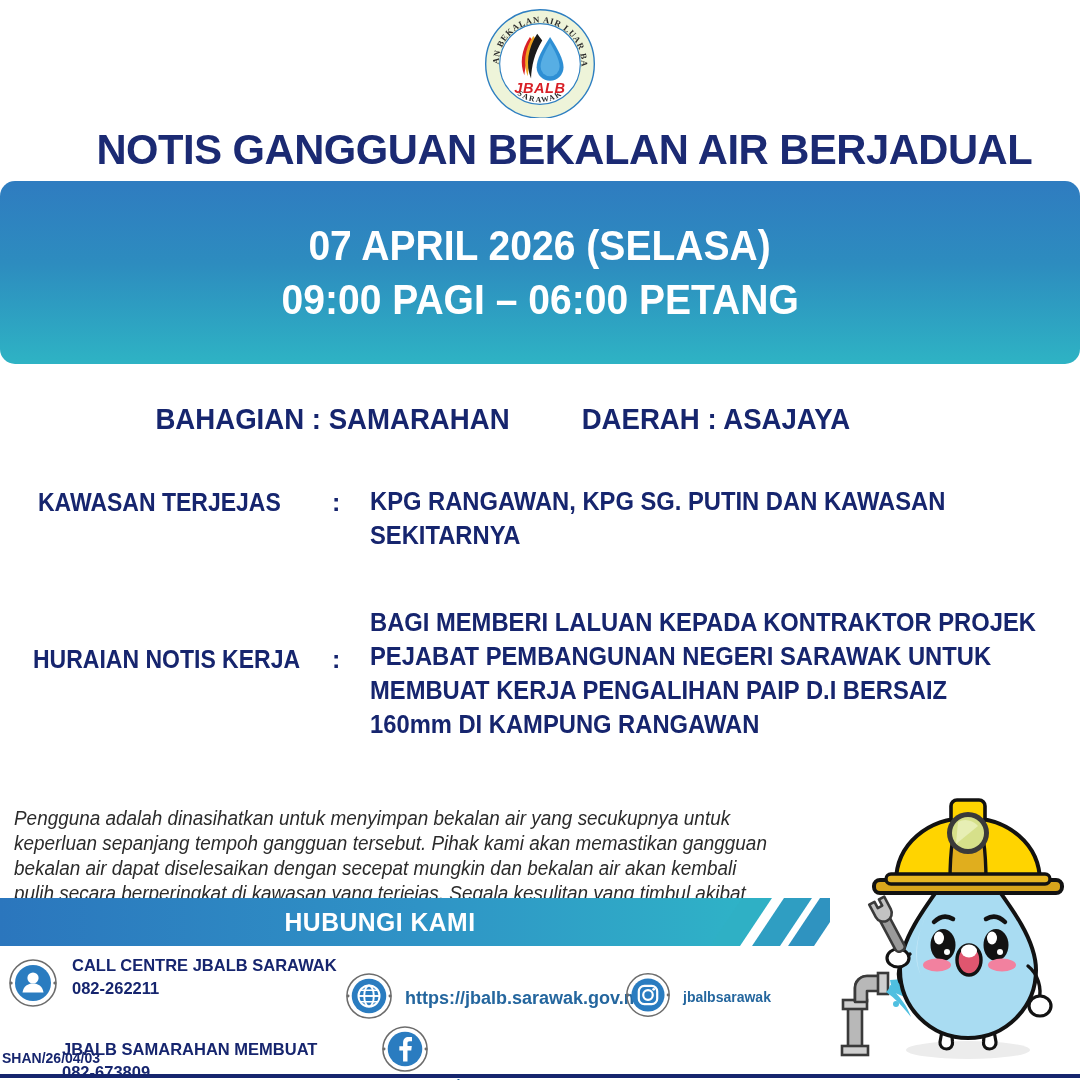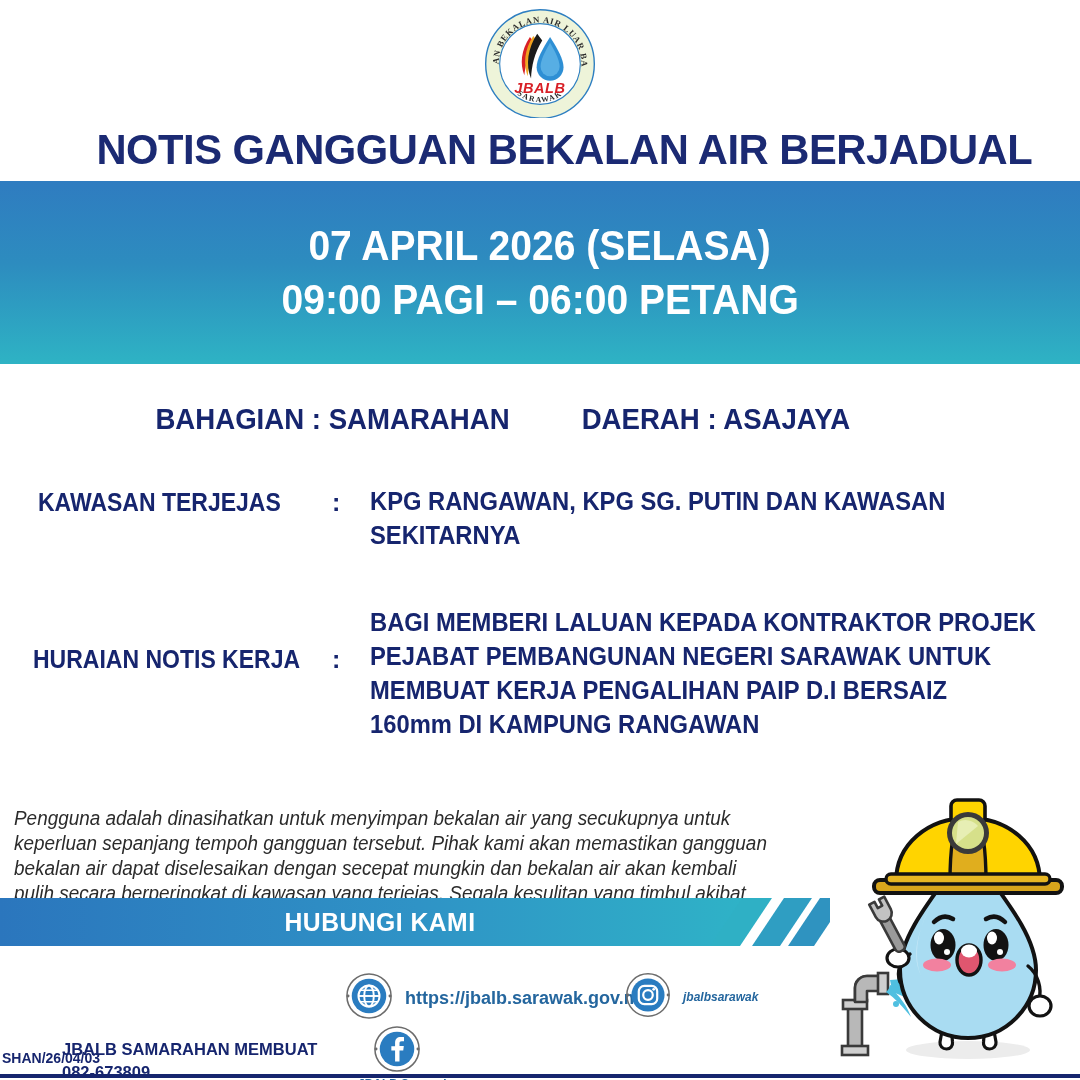--- a/index.html
+++ b/index.html
@@ -27,20 +27,21 @@
     color:#1b2a73;white-space:nowrap;
     transform:scaleX(0.97);
   }
 
   
   .date-band{
     position:absolute;left:0;top:181px;width:1080px;height:183px;
     background:linear-gradient(180deg,#2f7cc0 0%,#2d8cbf 45%,#2eb3c4 100%);
     display:flex;flex-direction:column;align-items:center;justify-content:center;
     gap:6px;
+    border-radius:15px;
   }
   .date-line{
     color:#ffffff;font-weight:bold;font-size:42px;letter-spacing:0px;
     font-family:"Liberation Sans", sans-serif;white-space:nowrap;
     transform:scaleX(0.93);
   }
 
   
   .region-row{
     position:absolute;left:0;top:402px;width:1080px;height:44px;
@@ -100,21 +101,21 @@
     z-index:2;pointer-events:none;
   }
 
   
   .contact-area{position:absolute;left:0;top:960px;width:840px;height:120px;}
   .c-item{position:absolute;display:flex;align-items:center;}
   .c-icon{flex:0 0 auto;}
   .c-text{margin-left:12px;color:#1b4f8f;font-family:"Liberation Sans", sans-serif;}
   .c-strong{color:#16256e;font-weight:bold;font-size:16.5px;line-height:23px;white-space:nowrap;}
   .c-link{color:#24669e;font-weight:bold;font-size:18px;white-space:nowrap;}
-  .c-link-sm{color:#24669e;font-weight:bold;font-size:12px;white-space:nowrap;font-style:italic;}
+  .c-link-sm{color:#24669e;font-weight:bold;font-size:14px;white-space:nowrap;}
 
   #c-call{left:8px;top:-2px;align-items:flex-start;}
   #c-call .c-text{margin-left:14px;margin-top:-4px;}
   #c-careline{left:62px;top:78px;}
   #c-web{left:345px;top:12px;}
   #c-fb{left:345px;top:65px;flex-direction:column;}
   #c-ig{left:625px;top:12px;}
 
   .ref-code{
     position:absolute;left:2px;top:1050px;
@@ -205,20 +206,36 @@
       <polygon points="0,0 760,0 728,48 0,48" fill="url(#barGrad)"></polygon>
       <polygon points="742,0 772,0 740,48 710,48" fill="#2fb0c5"></polygon>
       <polygon points="784,0 812,0 780,48 752,48" fill="#2f9ec2"></polygon>
       <polygon points="820,0 846,0 814,48 788,48" fill="#2f93c0"></polygon>
     </svg>
     <div class="contact-bar-title">HUBUNGI KAMI</div>
   </div>
 
   <div class="contact-area">
 
+    <div class="c-item" id="c-call">
+      <span class="c-icon">
+        <svg width="50" height="50" viewBox="0 0 50 50">
+          <circle cx="25" cy="25" r="23" fill="none" stroke="#6c6c6c" stroke-width="1.6"></circle>
+          <circle cx="25" cy="25" r="18" fill="#2a7cc0"></circle>
+          <circle cx="25" cy="20" r="5.6" fill="#ffffff"></circle>
+          <path d="M14.5,34.5 C15.5,28 20,25.5 25,25.5 C30,25.5 34.5,28 35.5,34.5 Z" fill="#ffffff"></path>
+          <circle cx="3.2" cy="25" r="1.5" fill="#6c6c6c"></circle>
+          <circle cx="46.8" cy="25" r="1.5" fill="#6c6c6c"></circle>
+        </svg>
+      </span>
+      <span class="c-text">
+        <div class="c-strong">CALL CENTRE JBALB SARAWAK</div>
+        <div class="c-strong">082-262211</div>
+      </span>
+    </div>
 
     <div class="c-item" id="c-careline">
       <span class="c-text" style="margin-left:0;">
         <div class="c-strong">JBALB SAMARAHAN MEMBUAT</div>
         <div class="c-strong">082-673809</div>
       </span>
     </div>
 
     <div class="c-item" id="c-web">
       <span class="c-icon">

